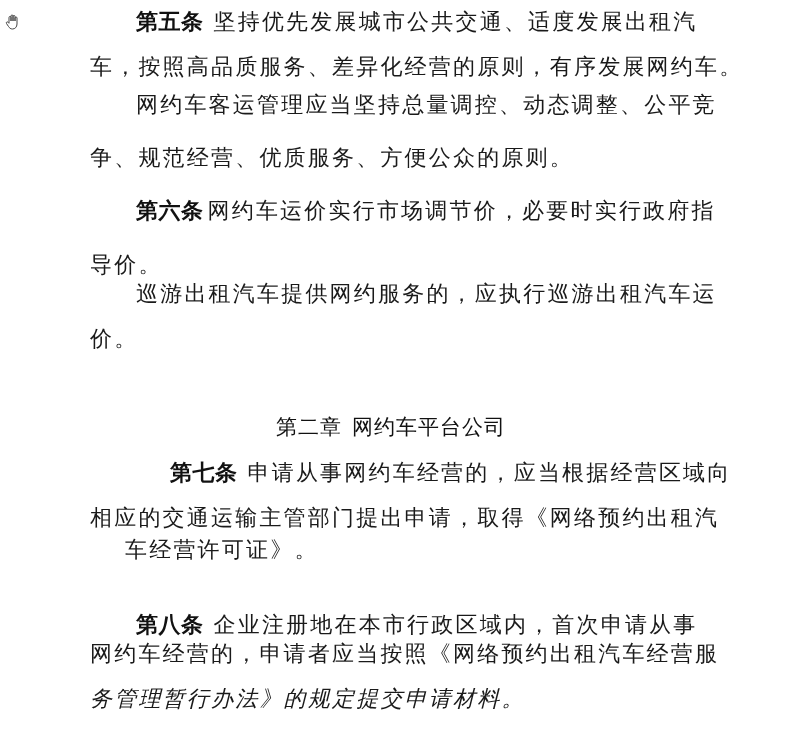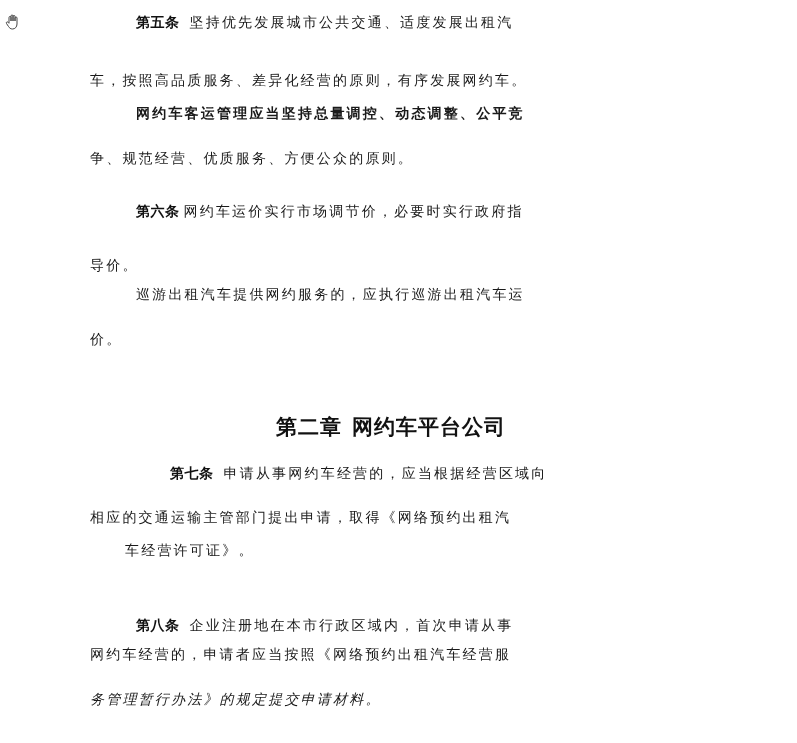--- a/index.html
+++ b/index.html
@@ -20,21 +20,21 @@
       left: 4px;
       top: 13px;
       width: 18px;
       height: 18px;
     }
     .line {
       position: absolute;
       left: 90px;
       width: 602px;
       height: 30px;
-      font-size: 14px;
+      font-size: 22px;
       line-height: 30px;
       white-space: nowrap;
       letter-spacing: 2.2px;
     }
     .indent { left: 136px; width: 556px; }
     .bold {
       font-family: "DejaVu Sans", "Liberation Sans", sans-serif;
       font-weight: bold;
       letter-spacing: 0.5px;
       color: #111;
@@ -59,32 +59,32 @@
   <svg width="18" height="18" viewBox="0 0 18 18" fill="none" stroke="#444" stroke-width="1">
     <path d="M5 10 V4.5 a1 1 0 0 1 2 0 V8 M7 8 V3 a1 1 0 0 1 2 0 V8 M9 8 V3.5 a1 1 0 0 1 2 0 V8 M11 8 V5 a1 1 0 0 1 2 0 V11 c0 3 -2 5 -4.5 5 c-2 0 -3 -1 -4 -2.5 L2.5 10.5 a1 1 0 0 1 1.6 -1.2 L5 10.5"></path>
   </svg>
 </div>
 
 <div>
 
   <div class="line indent" style="top:7px;">
     <span class="bold">第五条</span><span class="gap"></span><span>坚持优先发展城市公共交通、适度发展出租汽</span>
   </div>
-  <div class="line" style="top:52px;margin-top:13px;">车，按照高品质服务、差异化经营的原则，有序发展网约车。</div>
-  <div class="line indent" style="top:98px;font-weight:bold;">网约车客运管理应当坚持总量调控、动态调整、公平竞</div>
+  <div class="line" style="top:52px;">车，按照高品质服务、差异化经营的原则，有序发展网约车。</div>
+  <div class="line indent" style="top:90px;">网约车客运管理应当坚持总量调控、动态调整、公平竞</div>
   <div class="line" style="top:143px;">争、规范经营、优质服务、方便公众的原则。</div>
 
   <div class="line indent" style="top:188px;margin-top:8px;">
     <span class="bold">第六条</span><span class="gap" style="width:4px"></span><span>网约车运价实行市场调节价，必要时实行政府指</span>
   </div>
   <div class="line" style="top:250px;">导价。</div>
   <div class="line indent" style="top:279px;">巡游出租汽车提供网约服务的，应执行巡游出租汽车运</div>
   <div class="line" style="top:324px;">价。</div>
 
-  <div class="heading" style="top:412px;font-weight:bold;">
+  <div class="heading" style="top:412px;">
     <span>第二章</span><span class="gap"></span><span>网约车平台公司</span>
   </div>
 
   <div class="line indent" style="top:458px;margin-left:34px;">
     <span class="bold">第七条</span><span class="gap"></span><span>申请从事网约车经营的，应当根据经营区域向</span>
   </div>
   <div class="line" style="top:503px;font-family:Liberation Serif, serif;">相应的交通运输主管部门提出申请，取得《网络预约出租汽</div>
   <div class="line" style="top:535px;margin-left:35px;">车经营许可证》。</div>
 
   <div class="line indent" style="top:610px;">

